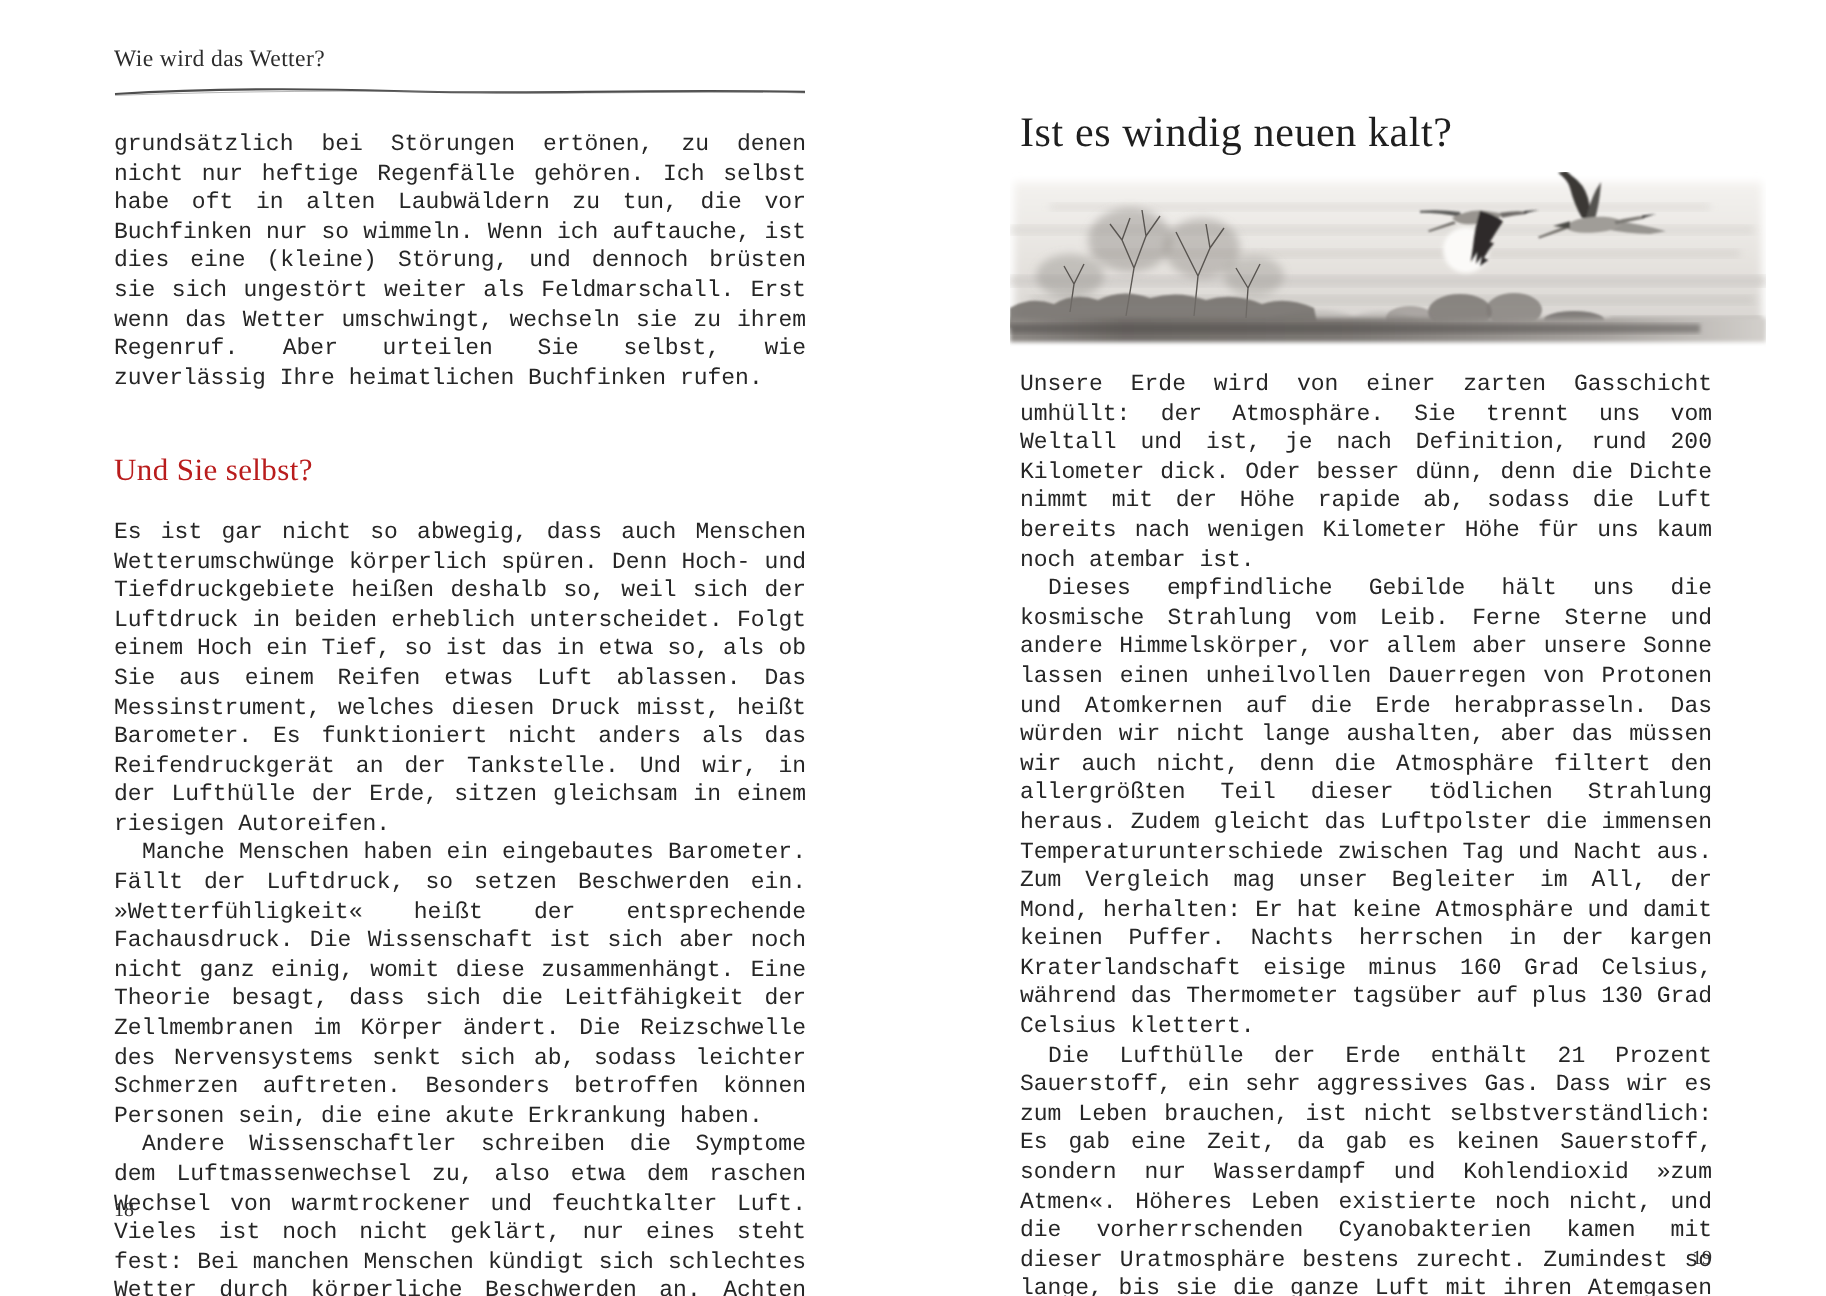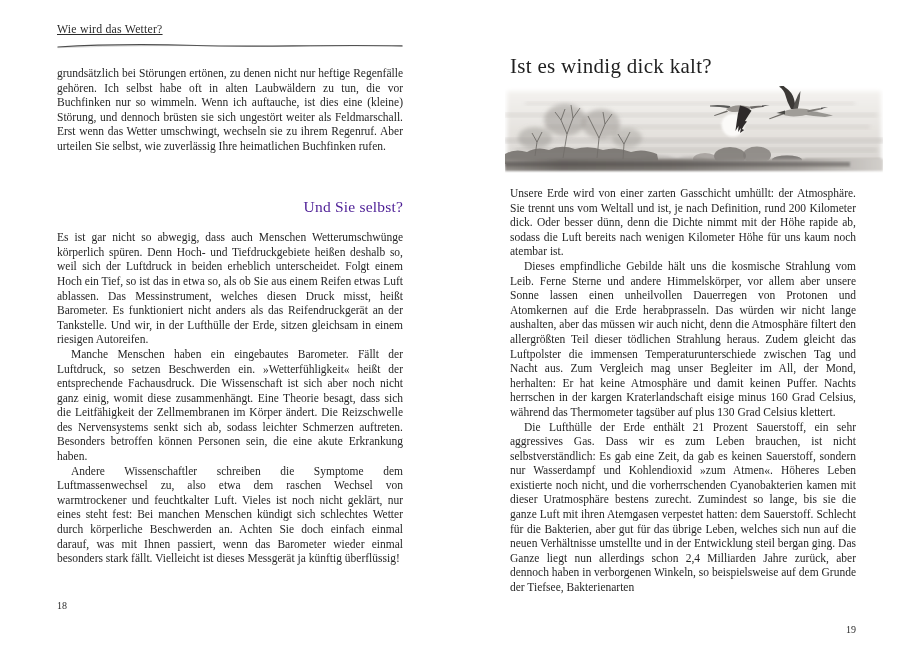--- a/index.html
+++ b/index.html
@@ -14,40 +14,40 @@
     font-family: "Liberation Serif", serif;
     color: #262626;
   }
   
   .page-left {
     position: absolute; left: 57px; top: 0;
     width: 346px; height: 648px;
   }
   .running-header {
     position: absolute; top: 22px; left: 0;
-    font-size: 11.8px; letter-spacing: 0.2px; color: #2c2c2c; text-decoration: underline;
+    font-size: 11.8px; letter-spacing: 0.2px; color: #2c2c2c;
   }
   .header-rule {
     position: absolute; top: 42px; left: 0;
     width: 346px; height: 8px;
   }
   .body-block {
     position: absolute; left: 0; width: 346px;
     font-size: 11.5px; line-height: 14.6px;
     text-align: justify;
     hyphens: auto; -webkit-hyphens: auto;
   }
   .body-left { top: 66px; }
-  .body-block p { margin: 0; }
+  .body-block p { margin: 0; font-family: Liberation Mono, monospace; }
   .body-block p.indent { text-indent: 14px; }
   h2.section-heading {
     font-size: 15.5px; font-weight: normal;
-    margin: 46px 0 16px 0;
-    text-align: right; letter-spacing: 0.2px;
-    color: #4c1d95;
+    margin: 32px 0 16px 0;
+    text-align: left; letter-spacing: 0.2px;
+    color: #b91c1c;
   }
   .page-number {
     position: absolute; top: 600px;
     font-size: 10px; color: #2c2c2c;
   }
   .page-number-left { left: 0; }
   
   .page-right {
     position: absolute; left: 505px; top: 0;
     width: 378px; height: 648px;
@@ -84,21 +84,21 @@
       <p>Es ist gar nicht so abwegig, dass auch Menschen Wetterumschwünge körperlich spüren. Denn Hoch- und Tiefdruckgebiete heißen deshalb so, weil sich der Luftdruck in beiden erheblich unterscheidet. Folgt einem Hoch ein Tief, so ist das in etwa so, als ob Sie aus einem Reifen etwas Luft ablassen. Das Messinstrument, welches diesen Druck misst, heißt Barometer. Es funktioniert nicht anders als das Reifendruckgerät an der Tankstelle. Und wir, in der Lufthülle der Erde, sitzen gleichsam in einem riesigen Autoreifen.</p>
       <p class="indent">Manche Menschen haben ein eingebautes Barometer. Fällt der Luftdruck, so setzen Beschwerden ein. »Wetterfühligkeit« heißt der entsprechende Fachausdruck. Die Wissenschaft ist sich aber noch nicht ganz einig, womit diese zusammenhängt. Eine Theorie besagt, dass sich die Leitfähigkeit der Zellmembranen im Körper ändert. Die Reizschwelle des Nervensystems senkt sich ab, sodass leichter Schmerzen auftreten. Besonders betroffen können Personen sein, die eine akute Erkrankung haben.</p>
       <p class="indent">Andere Wissenschaftler schreiben die Symptome dem Luftmassenwechsel zu, also etwa dem raschen Wechsel von warmtrockener und feuchtkalter Luft. Vieles ist noch nicht geklärt, nur eines steht fest: Bei manchen Menschen kündigt sich schlechtes Wetter durch körperliche Beschwerden an. Achten Sie doch einfach einmal darauf, was mit Ihnen passiert, wenn das Barometer wieder einmal besonders stark fällt. Vielleicht ist dieses Messgerät ja künftig überflüssig!</p>
     </div>
 
     <div class="page-number page-number-left">18</div>
   </section>
 
   <section class="page-right">
 
-    <h1 class="chapter-title">Ist es windig dick kalt?</h1>
+    <h1 class="chapter-title">Ist es windig neuen kalt?</h1>
 
     <figure class="illustration">
       <svg viewBox="0 0 378 92" width="378" height="92">
         <defs>
           <linearGradient id="skyG" x1="0" y1="0" x2="0" y2="1">
             <stop offset="0" stop-color="#f4f2ef"></stop>
             <stop offset="0.65" stop-color="#e2dfdb"></stop>
             <stop offset="1" stop-color="#d6d3cf"></stop>
           </linearGradient>
           <linearGradient id="groundG" x1="0" y1="0" x2="1" y2="0">

